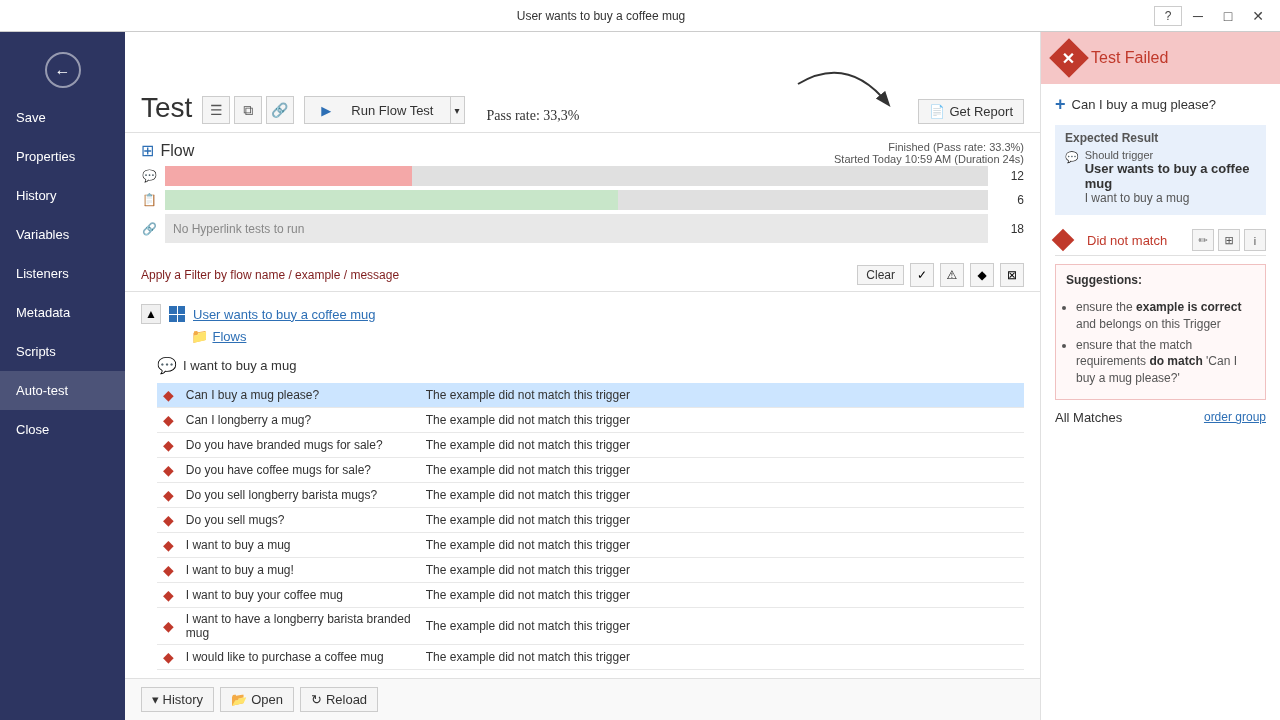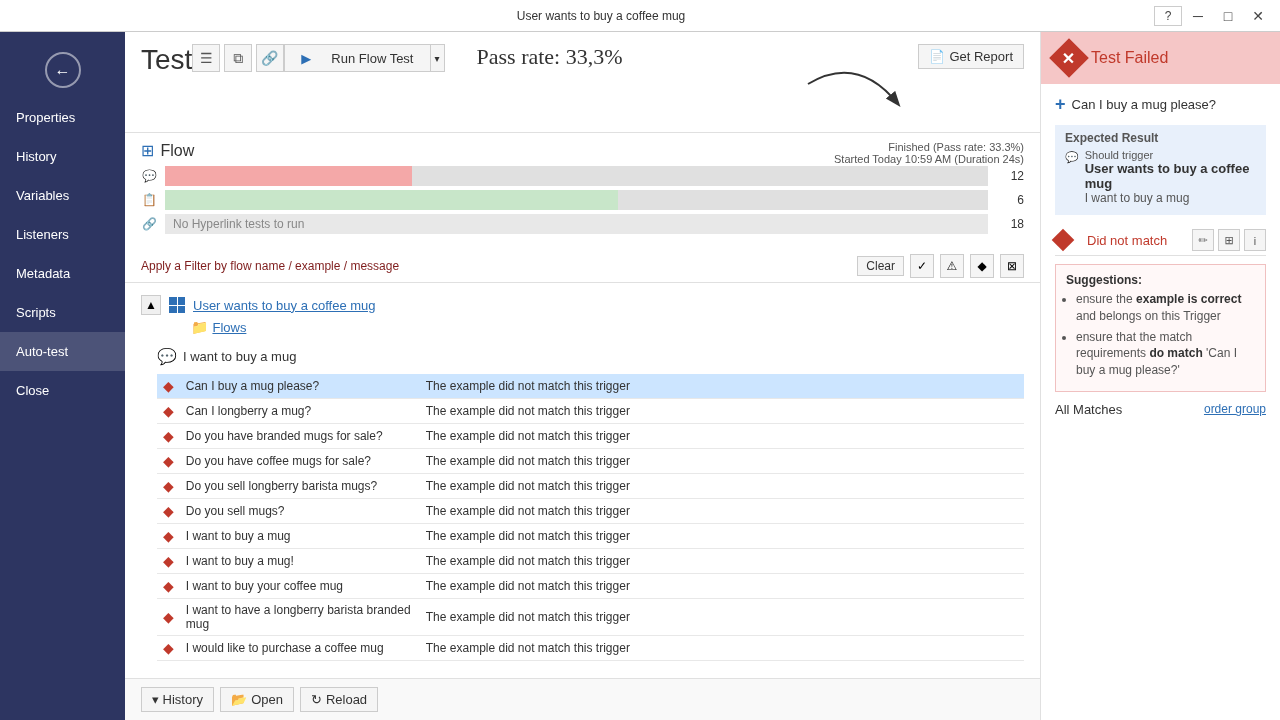--- a/index.html
+++ b/index.html
@@ -19,28 +19,28 @@
     .sidebar { width: 125px; background: #2d3561; display: flex; flex-direction: column; padding-top: 10px; }
     .sidebar-back { display: flex; align-items: center; justify-content: center; padding: 10px; }
     .back-btn { width: 36px; height: 36px; border-radius: 50%; border: 2px solid rgba(255,255,255,0.5); background: transparent; color: white; cursor: pointer; display: flex; align-items: center; justify-content: center; font-size: 16px; }
     .sidebar-item { color: white; padding: 12px 16px; cursor: pointer; font-size: 13px; }
     .sidebar-item.active { background: rgba(255,255,255,0.15); }
 
     
     .main-content { flex: 1; display: flex; flex-direction: column; background: #fff; overflow: hidden; }
 
     
-    .content-header { padding: 12px 16px 8px; display: flex; align-items: flex-start; border-bottom: 1px solid #e0e0e0; }
+    .content-header { padding: 12px 16px 8px; display: flex; align-items: flex-end; gap: 10px; border-bottom: 1px solid #e0e0e0; }
     .content-title { font-size: 28px; font-weight: 300; color: #333; }
     .header-icons { display: flex; gap: 4px; }
     .header-icon-btn { width: 28px; height: 28px; border: 1px solid #ccc; background: #f5f5f5; cursor: pointer; display: flex; align-items: center; justify-content: center; font-size: 14px; color: #555; }
     .run-flow-btn { display: flex; align-items: center; border: 1px solid #ccc; background: #f5f5f5; cursor: pointer; height: 28px; }
     .run-flow-btn span { padding: 0 8px; font-size: 13px; color: #333; }
     .run-flow-btn .dropdown-arrow { padding: 0 4px; border-left: 1px solid #ccc; height: 100%; display: flex; align-items: center; font-size: 10px; }
-    .pass-rate { font-family: 'Segoe Script', cursive; font-size: 22px; color: #333; margin-left: 32px; flex: 1; }
+    .pass-rate { font-family: 'Segoe Script', cursive; font-size: 14px; color: #333; margin-left: 12px; flex: 1; }
     .get-report-btn { border: 1px solid #ccc; background: #f5f5f5; padding: 4px 10px; cursor: pointer; display: flex; align-items: center; gap: 4px; font-size: 13px; color: #333; }
 
     
     .flow-section { padding: 8px 16px; }
     .flow-header { display: flex; align-items: center; gap: 6px; margin-bottom: 6px; }
     .flow-icon { color: #2d6fb5; font-size: 16px; }
     .flow-title { font-size: 16px; color: #333; }
     .flow-stats { text-align: right; font-size: 11px; color: #555; margin-bottom: 0; }
     .progress-bars { display: flex; flex-direction: column; gap: 4px; margin-bottom: 8px; }
     .progress-row { display: flex; align-items: center; gap: 6px; }
@@ -105,21 +105,21 @@
     .trigger-item-bold { font-weight: bold; color: #333; }
     .trigger-item-sub { color: #555; font-size: 12px; }
 
     .did-not-match { display: flex; align-items: center; gap: 16px; margin-bottom: 8px; padding: 4px 0; border-bottom: 1px solid #e0e0e0; }
     .did-not-match-diamond { width: 16px; height: 16px; background: #c0392b; transform: rotate(45deg); flex-shrink: 0; }
     .did-not-match-text { font-size: 13px; color: #c0392b; flex: 1; }
     .match-actions { display: flex; gap: 4px; }
     .match-action-btn { width: 22px; height: 22px; border: 1px solid #ccc; background: #f5f5f5; cursor: pointer; display: flex; align-items: center; justify-content: center; font-size: 11px; color: #555; }
 
     .suggestions-box { background: #fff8f8; border: 1px solid #f0c0c0; padding: 8px 10px; margin-bottom: 10px; font-size: 12px; }
-    .suggestions-title { font-weight: 600; margin-bottom: 4px; color: #333; }
+    .suggestions-title { font-weight: 600; margin-bottom: 12px; color: #333; }
     .suggestions-list { padding-left: 10px; }
     .suggestions-list li { margin-bottom: 4px; color: #555; line-height: 1.4; }
     .suggestions-list li b { color: #333; }
 
     .all-matches-row { display: flex; align-items: center; justify-content: space-between; margin-top: 6px; }
     .all-matches-label { font-size: 13px; color: #333; }
     .order-group-link { font-size: 12px; color: #2d6fb5; cursor: pointer; text-decoration: underline; }
 
     
     .content-area::-webkit-scrollbar { width: 8px; }
@@ -142,20 +142,21 @@
     <button class="titlebar-btn close">✕</button>
   </div>
 </div>
 
 <div class="app-body">
 
   <div class="sidebar">
     <div class="sidebar-back">
       <button class="back-btn">←</button>
     </div>
+    <div class="sidebar-item">Save</div>
     <div class="sidebar-item">Properties</div>
     <div class="sidebar-item">History</div>
     <div class="sidebar-item">Variables</div>
     <div class="sidebar-item">Listeners</div>
     <div class="sidebar-item">Metadata</div>
     <div class="sidebar-item">Scripts</div>
     <div class="sidebar-item active">Auto-test</div>
     <div class="sidebar-item">Close</div>
   </div>
 
@@ -216,21 +217,21 @@
         <div class="progress-row">
           <div class="progress-icon">📋</div>
           <div class="progress-bar-container">
             <div class="progress-bar green" style="width:55%;"></div>
           </div>
           <div class="progress-count">6</div>
         </div>
 
         <div class="progress-row">
           <div class="progress-icon">🔗</div>
-          <div class="no-hyperlink" style="flex:1;height:20px;">No Hyperlink tests to run</div>
+          <div class="no-hyperlink" style="flex:1;height:29px;">No Hyperlink tests to run</div>
           <div class="progress-count">18</div>
         </div>
       </div>
     </div>
 
     <div class="filter-bar">
       <div class="filter-text">Apply a Filter by flow name / example / message</div>
       <button class="clear-btn">Clear</button>
       <button class="filter-btn">✓</button>
       <button class="filter-btn">⚠</button>

